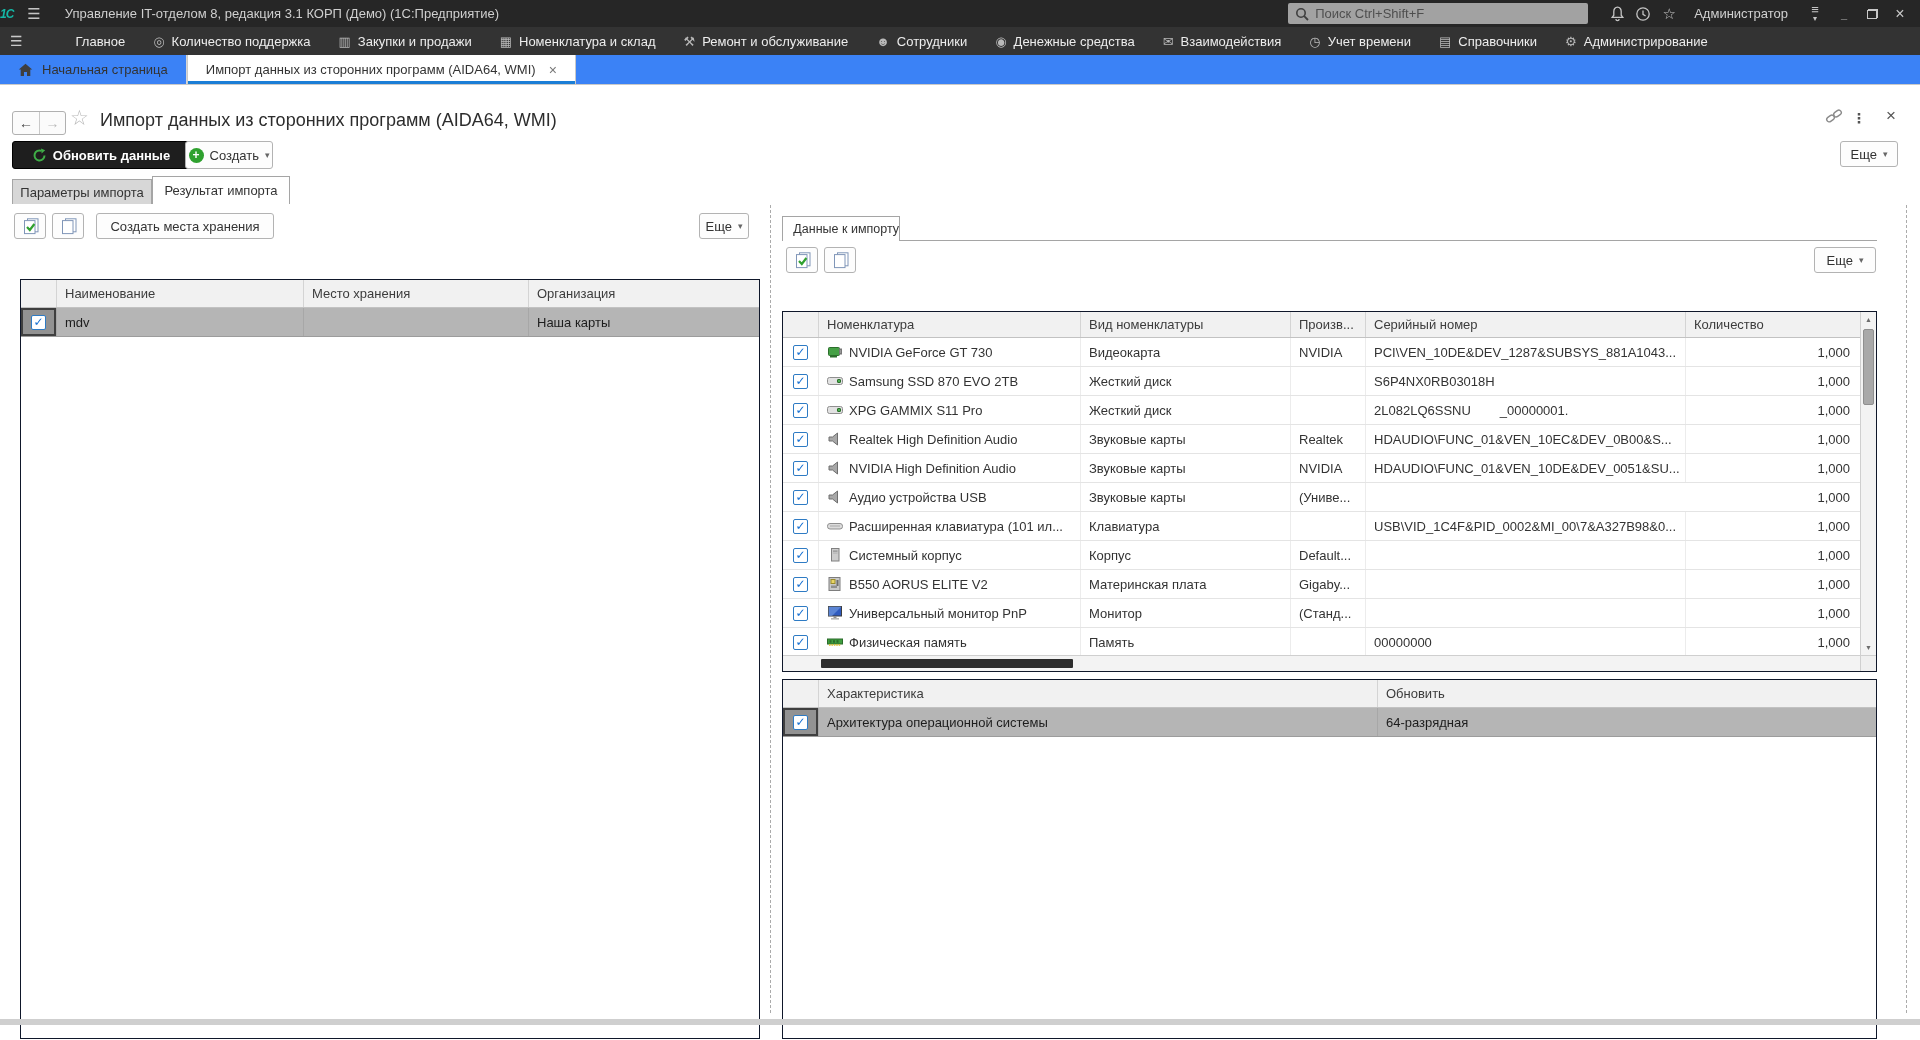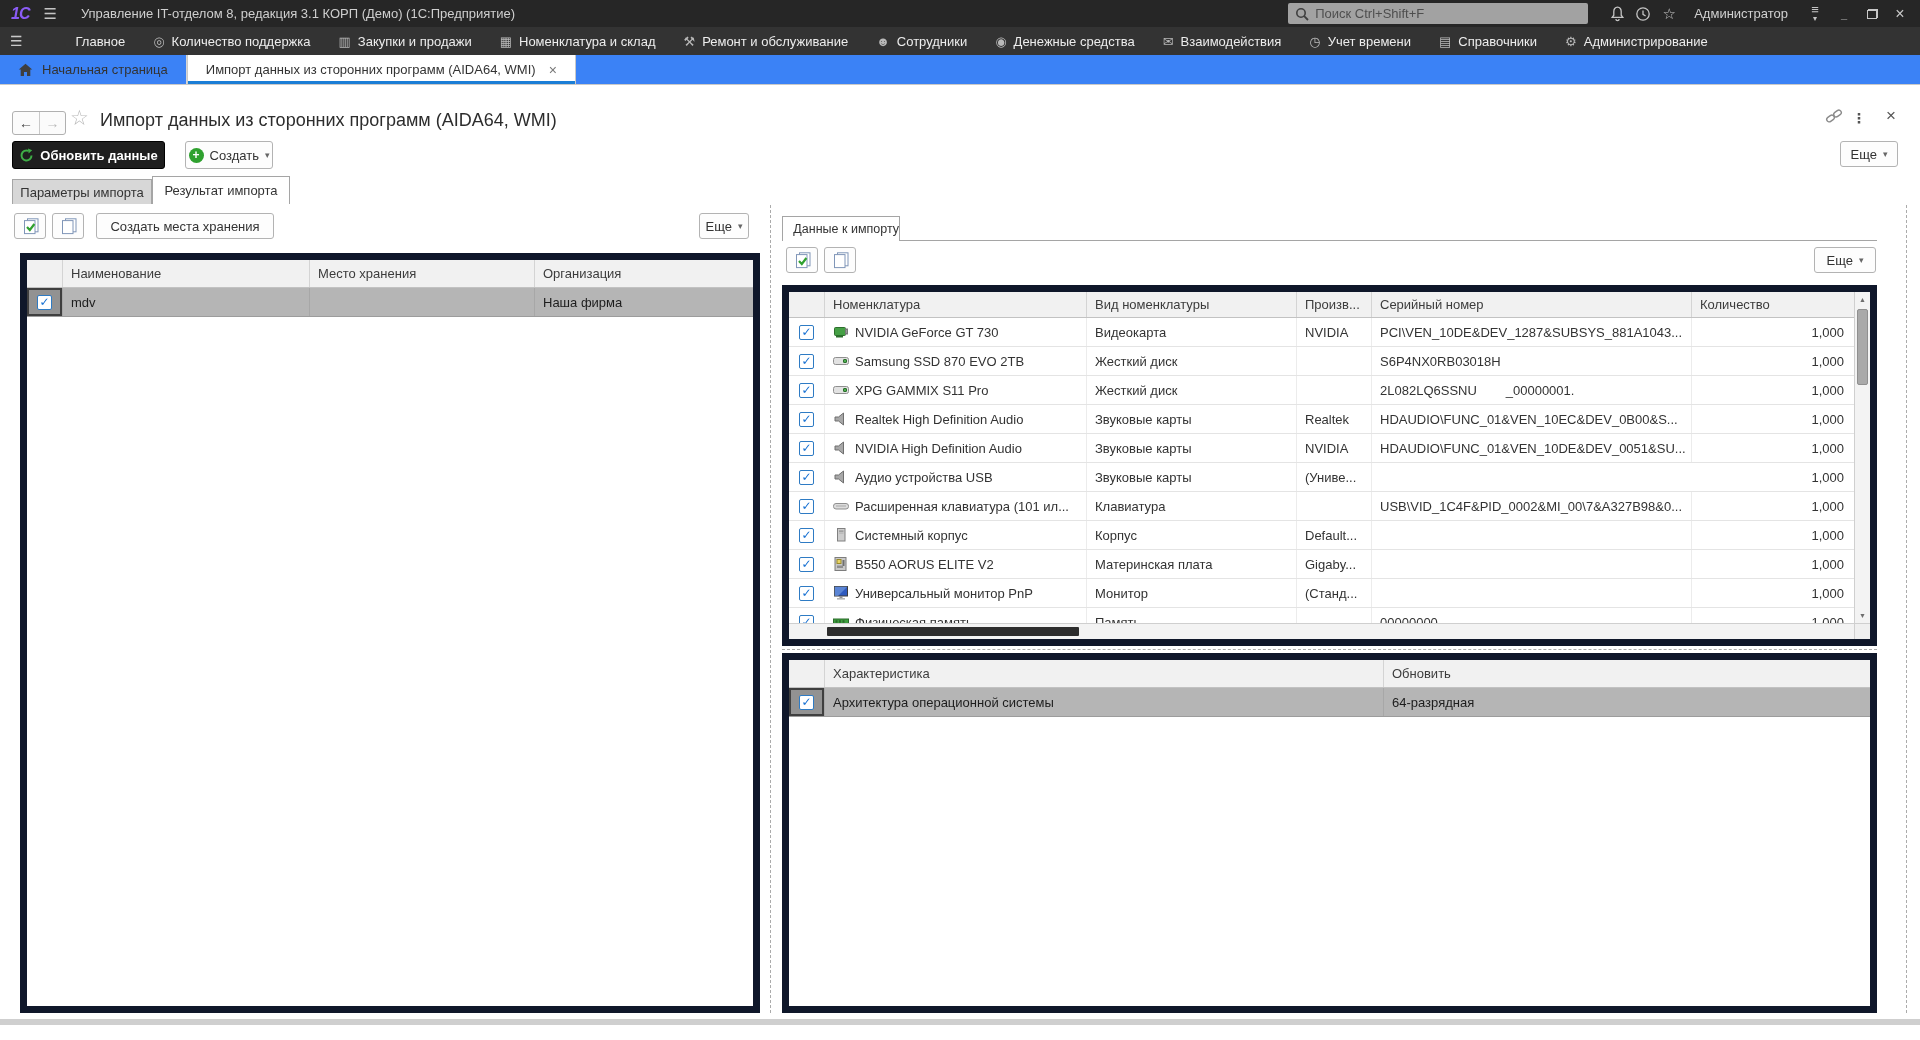--- a/index.html
+++ b/index.html
@@ -3,21 +3,21 @@
 <meta charset="utf-8">
 <style>
   * { box-sizing: border-box; margin: 0; padding: 0; }
   html,body { width:1920px; height:1040px; overflow:hidden; background:#fff;
     font-family:"Liberation Sans","DejaVu Sans",sans-serif; font-size:13px; color:#333; }
   .app { position:relative; width:1920px; height:1040px; background:#fff; }
 
   
   .titlebar { position:absolute; left:0; top:0; width:1920px; height:27px; background:#262626;
     display:flex; align-items:center; color:#d6d6d6; }
-  .logo { color:#8b5cf6; font-weight:bold; font-style:italic; font-size:16px; margin:0 14px 0 11px; letter-spacing:-1px; }
+  .logo { color:#14b8a6; font-weight:bold; font-style:italic; font-size:12px; margin:0 14px 0 0; letter-spacing:-1px; }
   .tb-burger { color:#c4c4c4; font-size:15px; margin-right:24px; cursor:default; }
   .tb-title { color:#cfcfcf; font-size:13px; white-space:nowrap; }
   .tb-right { margin-left:auto; display:flex; align-items:center; height:27px;justify-content:center; }
   .searchbox { width:300px; height:21px; background:#a2a2a2; border-radius:2px; display:flex; align-items:center;
     padding:0 7px; gap:6px; margin-right:16px; }
   .searchbox input { flex:1; background:transparent; border:none; outline:none; font-size:13px; color:#3d3d3d;
     font-family:"Liberation Sans","DejaVu Sans",sans-serif; }
   .searchbox input::placeholder { color:#4e4e4e; opacity:1; }
   .tb-ic { width:26px; height:27px; display:flex; align-items:center; justify-content:center; color:#c4c4c4; }
   .tb-star { font-size:15px; }
@@ -62,21 +62,21 @@
   .hdr-close { right:24px; font-size:17px; color:#555; top:106px; }
 
   
   .btn { position:absolute; display:flex; align-items:center; justify-content:center; gap:6px;
     border:1px solid #b3b3b3; border-radius:3px; background:#fdfdfd; color:#333; font-size:13px; white-space:nowrap; }
   .btn-dark { background:#1e1e1e; border-color:#000; color:#fff; }
   .caret { font-size:9px; color:#666; }
   .plus-badge { width:15px; height:15px; border-radius:50%; background:#2fa12f; color:#fff; font-weight:bold;
     font-size:12px; display:flex; align-items:center; justify-content:center; line-height:1; }
 
-  .b-refresh { left:12px; top:141px; width:153px; height:28px; font-weight:bold; }
+  .b-refresh { left:12px; top:141px; width:178px; height:28px; font-weight:bold; }
   .b-create  { left:185px; top:141px; width:88px; height:28px; }
   .b-more-page { right:22px; top:141px; width:58px; height:26px; }
 
   
   .ftab { position:absolute; display:flex; align-items:center; justify-content:center; border:1px solid #a5a5a5; font-size:13px; }
   .ftab-inactive { left:12px; top:179px; width:140px; height:25px; background:#d7d7d7; border-bottom:none; color:#333; }
   .ftab-active   { left:152px; top:176px; width:138px; height:28px; background:#fff; border-bottom:none; z-index:2; }
 
   
   .iconbtn { position:absolute; width:32px; height:26px; border:1px solid #b3b3b3; border-radius:3px; background:#fdfdfd;
@@ -86,21 +86,21 @@
   .b-more-left { left:699px; top:213px; width:50px; height:26px; }
   .rb-check { left:786px; top:247px; } .rb-uncheck { left:824px; top:247px; }
   .b-more-right { left:1814px; top:247px; width:62px; height:26px; }
 
   
   .rp-tab { position:absolute; left:782px; top:216px; width:118px; height:25px; background:#fff;
     border:1px solid #a5a5a5; border-bottom:none; display:flex; align-items:center; justify-content:flex-end; z-index:2; font-size:12.5px; }
   .rp-line { position:absolute; left:782px; top:240px; width:1095px; height:0; border-top:1px solid #a5a5a5; }
 
   
-  .tbl { position:absolute; border:7px solid #0f172a; background:#fff; overflow:hidden; }
+  .tbl { position:absolute; border:1px solid #0f172a; background:#fff; overflow:hidden;margin-top:26px; }
   .ltable { left:20px; top:253px; width:740px; height:760px; }
   .rtable { left:782px; top:285px; width:1095px; height:361px; }
   .ctable { left:782px; top:653px; width:1095px; height:360px; }
   .headrow { display:flex; background:#f1f1f1; border-bottom:1px solid #c2c2c2; }
   .ltable .headrow { height:28px; } .rtable .headrow { height:26px; margin-right:16px; } .ctable .headrow { height:28px; }
   .hcell { display:flex; align-items:center; padding:0 8px; border-right:1px solid #d4d4d4; color:#3c3c3c;
     white-space:nowrap; overflow:hidden; }
   .row { display:flex; height:29px; background:#fff; border-bottom:1px solid #e4e4e4; }
   .row.selected { background:#b5b5b5; border-bottom:1px solid #9c9c9c; }
   .cell { display:flex; align-items:center; padding:0 8px; border-right:1px solid #ececec; white-space:nowrap; overflow:hidden; }
@@ -316,21 +316,21 @@
         <div class="hcell lt2">Место хранения</div>
         <div class="hcell lt3">Организация</div>
       </div>
     <div id="left-rows">
         <div class="row selected">
           <div class="cell cbcell lt0 cbfocus">
             <span class="cb checked">✓</span>
           </div>
           <div class="cell lt1">mdv</div>
           <div class="cell lt2"></div>
-          <div class="cell lt3">Наша фирма</div>
+          <div class="cell lt3">Наша карты</div>
         </div>
       </div>
   </div>
 
   <div class="vsplit vsplit-mid"></div>
   <div class="vsplit vsplit-right"></div>
   <div class="hsplit"></div>
 
   <div class="rp-tab">
       <span>Данные к импорту</span>

